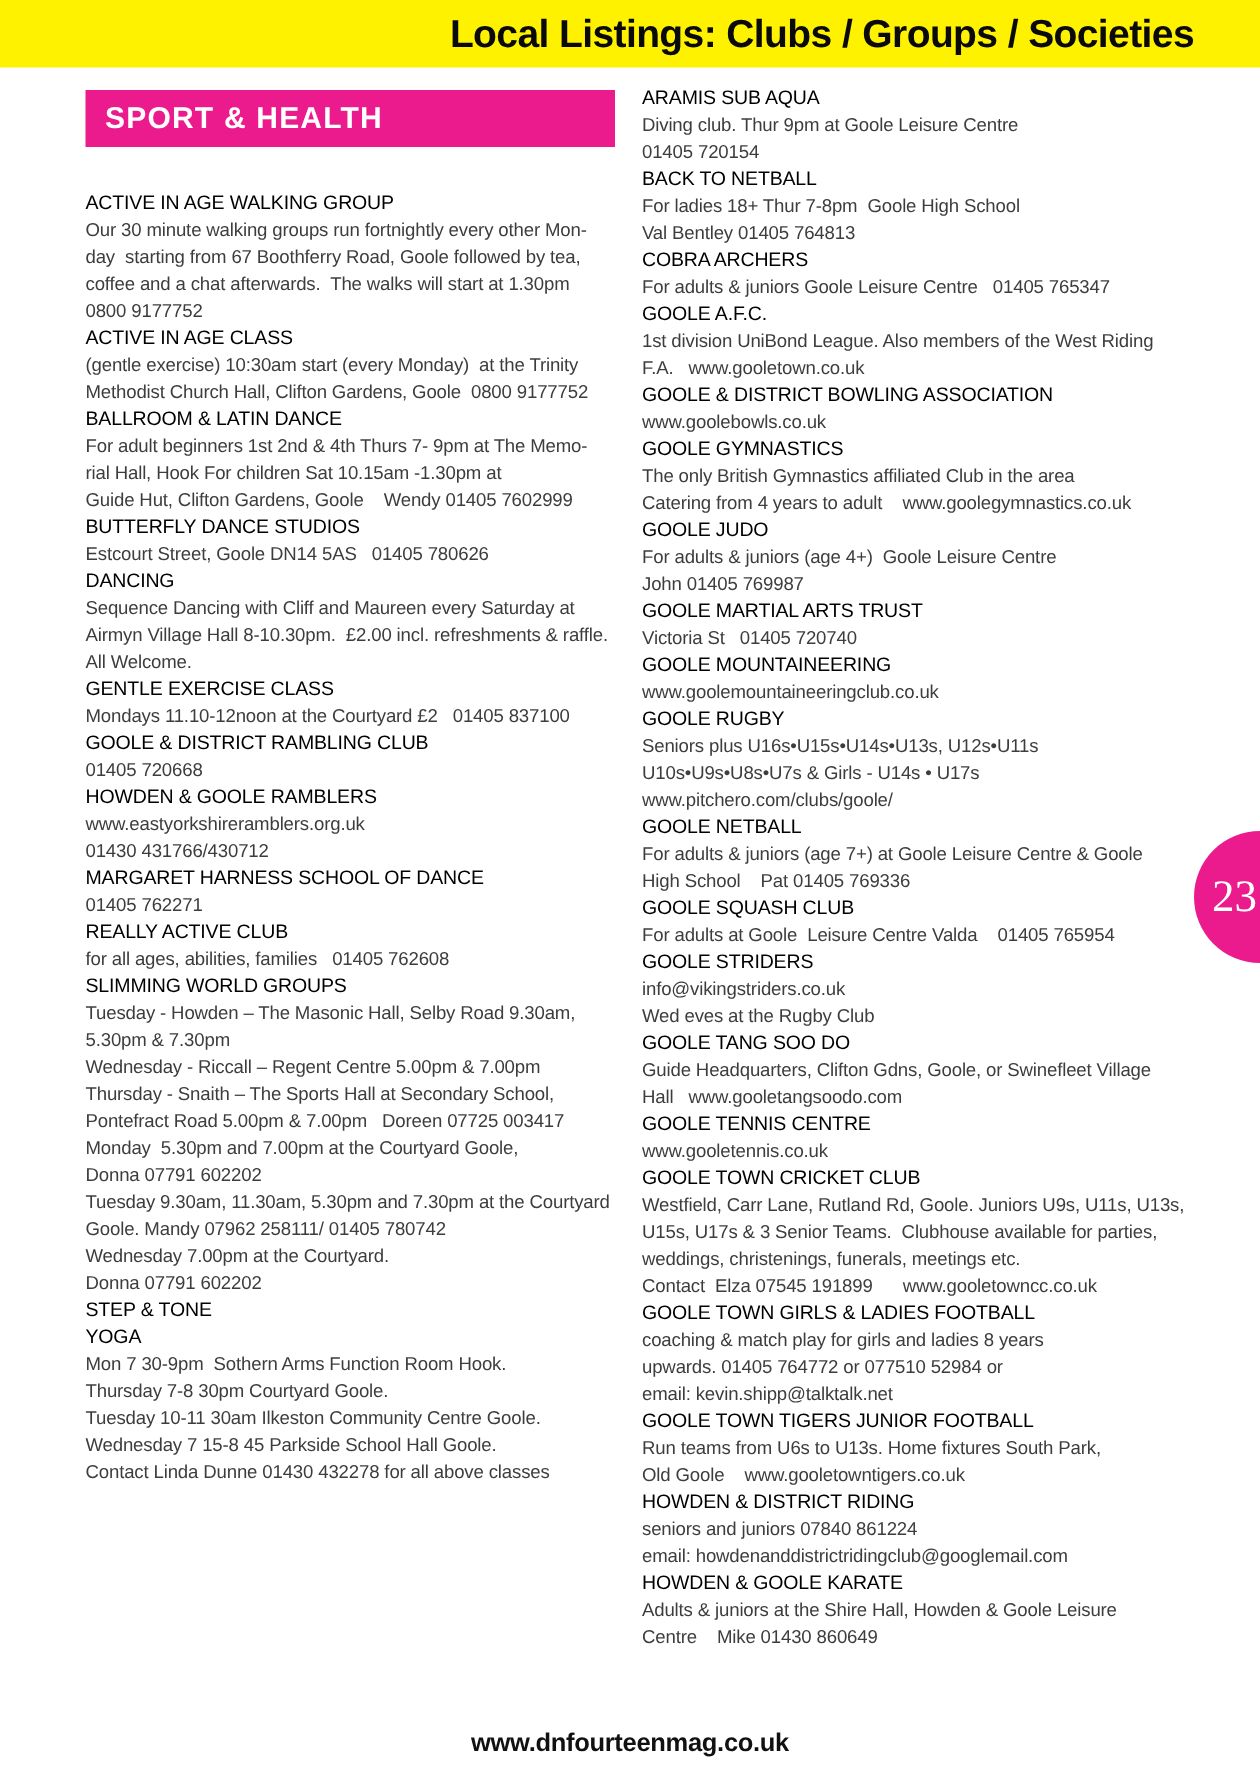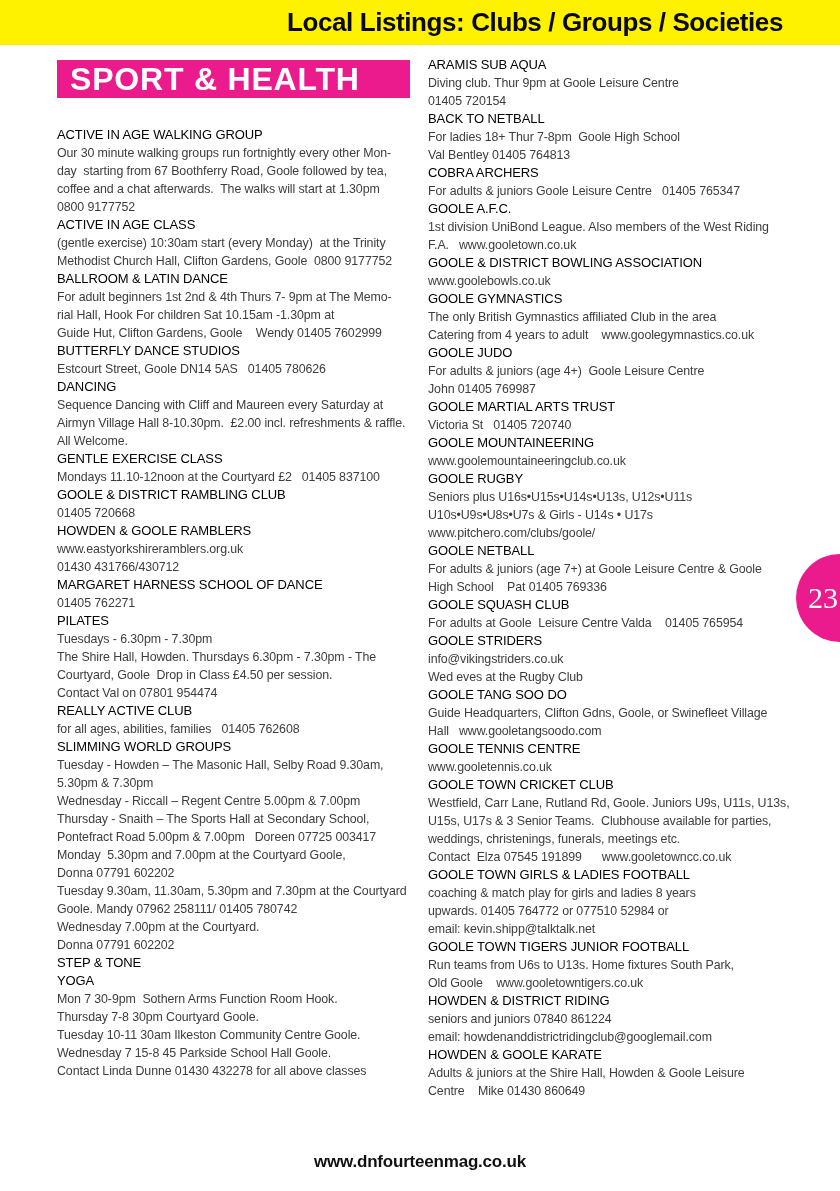--- a/index.html
+++ b/index.html
@@ -12,32 +12,32 @@
   html,body{background:#ffffff;}
   body{
     width:840px;height:1191px;
     position:relative;overflow:hidden;
     font-family:"Liberation Sans","DejaVu Sans",sans-serif;
   }
   .header-band{
     position:absolute;left:0;top:0;width:840px;height:45px;
     background:var(--yellow);
     display:flex;align-items:center;justify-content:flex-end;
-    padding-right:57px;
+    padding-right:44px;
   }
   .header-title{
     font-size:26px;font-weight:bold;color:#0a0a0a;letter-spacing:-0.4px;
   }
   .section-header{
     position:absolute;left:57px;top:60px;width:353px;height:38px;
     background:var(--magenta);
     display:flex;align-items:center;padding-left:13px;
   }
   .section-title{
-    color:#ffffff;font-size:32px;font-weight:bold;letter-spacing:0.8px;
+    color:#ffffff;font-size:20px;font-weight:bold;letter-spacing:0.8px;
   }
   .col{position:absolute;}
   .col-left{left:57px;top:126px;width:368px;}
   .col-right{left:428px;top:56px;width:366px;}
   .entry-title{
     font-size:13px;font-weight:normal;color:var(--heading-text);
     line-height:18px;white-space:pre;letter-spacing:-0.1px;
   }
   .entry-line{
     font-size:12.4px;color:var(--body-text);
@@ -109,27 +109,20 @@
       <div class="entry-line">01405 720668</div>
     </div>
     <div class="entry">
       <div class="entry-title">HOWDEN &amp; GOOLE RAMBLERS</div>
       <div class="entry-line">www.eastyorkshireramblers.org.uk</div>
       <div class="entry-line">01430 431766/430712</div>
     </div>
     <div class="entry">
       <div class="entry-title">MARGARET HARNESS SCHOOL OF DANCE</div>
       <div class="entry-line">01405 762271</div>
-    </div>
-    <div class="entry">
-      <div class="entry-title">PILATES</div>
-      <div class="entry-line">Tuesdays - 6.30pm - 7.30pm</div>
-      <div class="entry-line">The Shire Hall, Howden. Thursdays 6.30pm - 7.30pm - The</div>
-      <div class="entry-line">Courtyard, Goole  Drop in Class £4.50 per session.</div>
-      <div class="entry-line">Contact Val on 07801 954474</div>
     </div>
     <div class="entry">
       <div class="entry-title">REALLY ACTIVE CLUB</div>
       <div class="entry-line">for all ages, abilities, families   01405 762608</div>
     </div>
     <div class="entry">
       <div class="entry-title">SLIMMING WORLD GROUPS</div>
       <div class="entry-line">Tuesday - Howden – The Masonic Hall, Selby Road 9.30am,</div>
       <div class="entry-line">5.30pm &amp; 7.30pm</div>
       <div class="entry-line">Wednesday - Riccall – Regent Centre 5.00pm &amp; 7.00pm</div>

